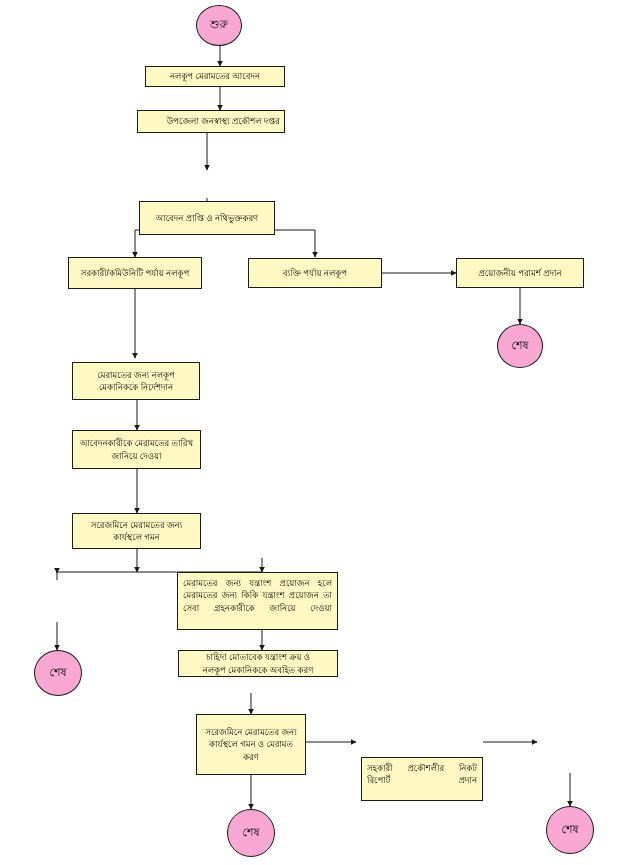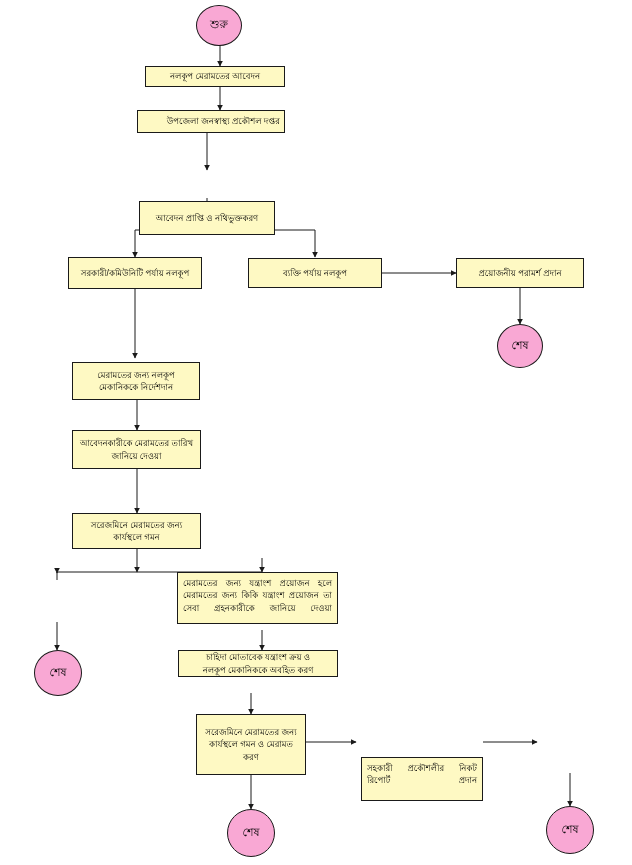--- a/index.html
+++ b/index.html
@@ -173,21 +173,21 @@
   <div class="node" style="left:72px; top:513px; width:129px; height:36px;">
     <span class="txt">সরেজমিনে মেরামতের জন্য
 কার্যস্থলে গমন</span>
   </div>
 
 
   <div class="terminal" style="left:34px; top:650px; width:48px; height:46px;">
     <span class="txt">শেষ</span>
   </div>
 
-  <div class="node justified" style="left:177px; top:572px; width:161px; height:52px;">
+  <div class="node justified" style="left:177px; top:572px; width:161px; height:58px;">
     <span class="txt">মেরামতের জন্য যন্ত্রাংশ প্রয়োজন হলে মেরামতের জন্য কিকি যন্ত্রাংশ প্রয়োজন তা সেবা গ্রহনকারীকে জানিয়ে দেওয়া</span>
   </div>
 
   <div class="node" style="left:178px; top:650px; width:160px; height:27px;">
     <span class="txt">চাহিদা মোতাবেক যন্ত্রাংশ ক্রয় ও
 নলকূপ মেকানিককে অবহিত করণ</span>
   </div>
 
   <div class="node" style="left:196px; top:714px; width:110px; height:61px;">
     <span class="txt">সরেজমিনে মেরামতের জন্য

